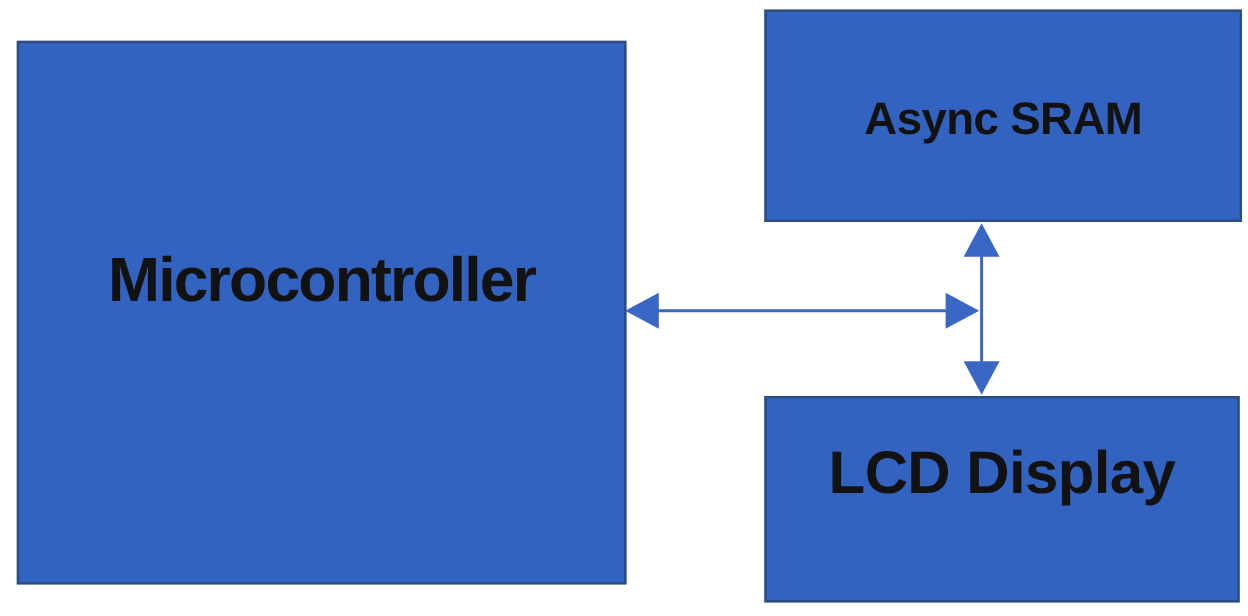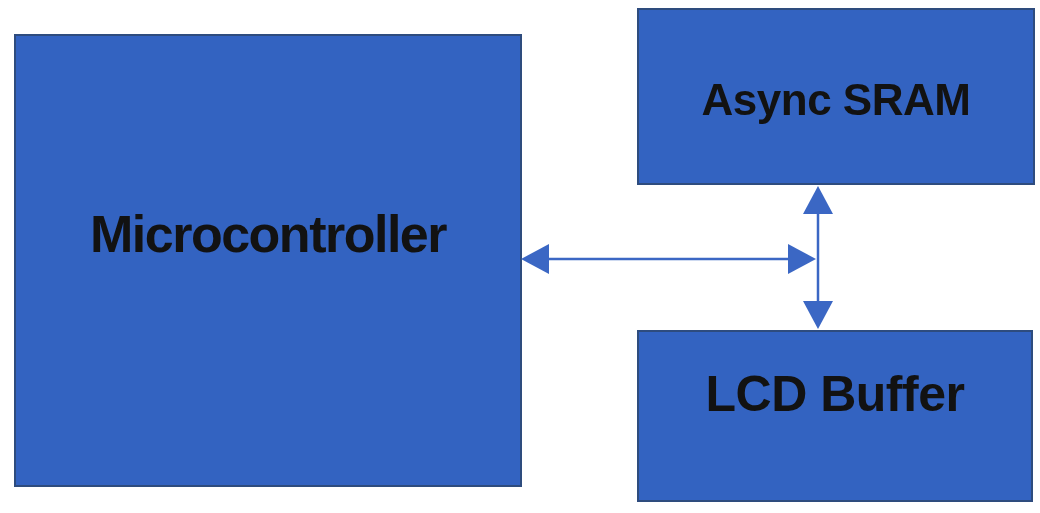--- a/index.html
+++ b/index.html
@@ -37,21 +37,21 @@
   }
   #node-microcontroller .node-label {
     font-size: 52px;
     letter-spacing: -1.5px;
     transform: translateY(-26px);
   }
   #node-sram {
     left: 637px; top: 8px; width: 398px; height: 177px;
   }
   #node-sram .node-label {
-    font-size: 44px;
+    font-size: 38px;
     transform: translateY(4px);
   }
   #node-lcd {
     left: 637px; top: 330px; width: 396px; height: 172px;
   }
   #node-lcd .node-label {
     font-size: 50px;
     transform: translateY(-22px);
   }
   .arrow-layer {
@@ -75,21 +75,21 @@
 
   <div class="node" id="node-microcontroller">
     <span class="node-label">Microcontroller</span>
   </div>
 
   <div class="node" id="node-sram">
     <span class="node-label"><span>Async SRAM</span><br></span>
   </div>
 
   <div class="node" id="node-lcd">
-    <span class="node-label">LCD Buffer</span>
+    <span class="node-label">LCD Display</span>
   </div>
 
   <svg class="arrow-layer" viewBox="0 0 1040 513">
     <g>
       <line x1="545" y1="259" x2="792" y2="259"></line>
       <polygon points="521,259 549,244 549,274"></polygon>
       <polygon points="816,259 788,244 788,274"></polygon>
     </g>
     <g>
       <line x1="818" y1="212" x2="818" y2="303"></line>

